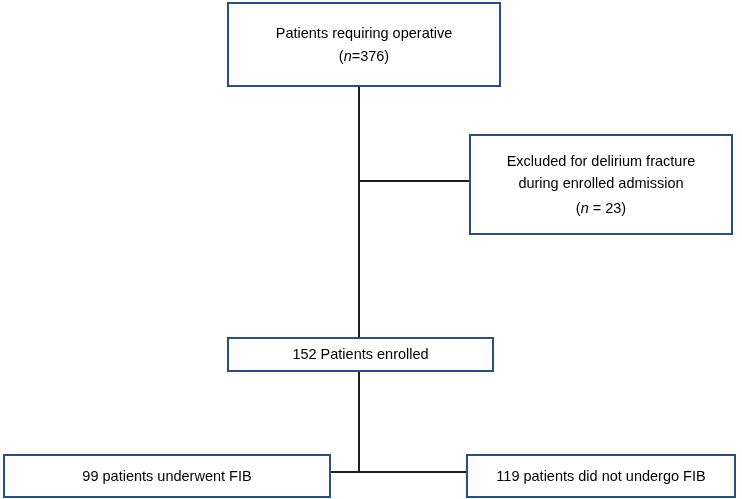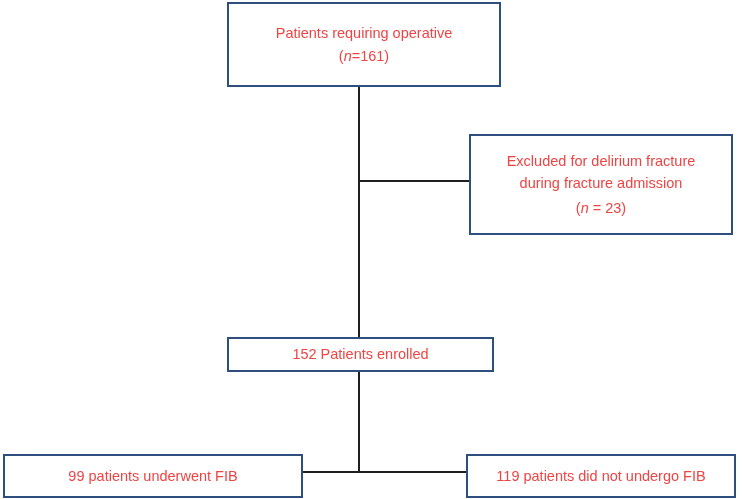--- a/index.html
+++ b/index.html
@@ -23,21 +23,21 @@
     box-sizing: border-box;
     background: #ffffff;
     border: 2px solid #2e4e7e;
     display: flex;
     flex-direction: column;
     align-items: center;
     justify-content: center;
     text-align: center;
     font-size: 14.5px;
     line-height: 1.55;
-    color: #ef4444;
+    color: #000000;
     z-index: 2;
     padding: 2px 6px;
   }
   .node .line {
     display: block;
     white-space: nowrap;
   }
   .node .line.spaced {
     margin-top: 2px;
   }
@@ -49,47 +49,47 @@
     background: #1f1f1f;
     z-index: 1;
   }
   .v-line { width: 2px; }
   .h-line { height: 2px; }
 
   
   #node-top      { left: 227px; top: 2px;   width: 274px; height: 85px; }
   #node-excluded { left: 469px; top: 134px; width: 264px; height: 101px; }
   #node-enrolled { left: 227px; top: 337px; width: 267px; height: 35px; }
-  #node-fib      { left: 3px;   top: 454px; width: 300px; height: 44px; }
+  #node-fib      { left: 3px;   top: 454px; width: 328px; height: 44px; }
   #node-nofib    { left: 466px; top: 454px; width: 270px; height: 44px; }
 
   
   #conn-top-vertical     { left: 358px; top: 86px;  height: 253px; }
   #conn-excluded-branch  { left: 358px; top: 180px; width: 112px; }
   #conn-enrolled-down    { left: 358px; top: 371px; height: 102px; }
   #conn-bottom-split     { left: 273px; top: 471px; width: 195px; }
 </style>
 </head>
 <body>
 
 <div id="flowchart">
 
   <div class="connector v-line" id="conn-top-vertical"></div>
   <div class="connector h-line" id="conn-excluded-branch"></div>
   <div class="connector v-line" id="conn-enrolled-down"></div>
   <div class="connector h-line" id="conn-bottom-split"></div>
 
   <div class="node" id="node-top">
     <span class="line">Patients requiring operative</span>
-    <span class="line"><span>(</span><i>n</i><span>=161)</span></span>
+    <span class="line"><span>(</span><i>n</i><span>=376)</span></span>
   </div>
 
   <div class="node" id="node-excluded">
     <span class="line">Excluded for delirium fracture</span>
-    <span class="line">during fracture admission</span>
+    <span class="line">during enrolled admission</span>
     <span class="line spaced"><span>(</span><i>n</i><span> = 23)</span></span>
   </div>
 
   <div class="node" id="node-enrolled">
     <span class="line">152 Patients enrolled</span>
   </div>
 
   <div class="node" id="node-fib">
     <span class="line">99 patients underwent FIB</span>
   </div>

